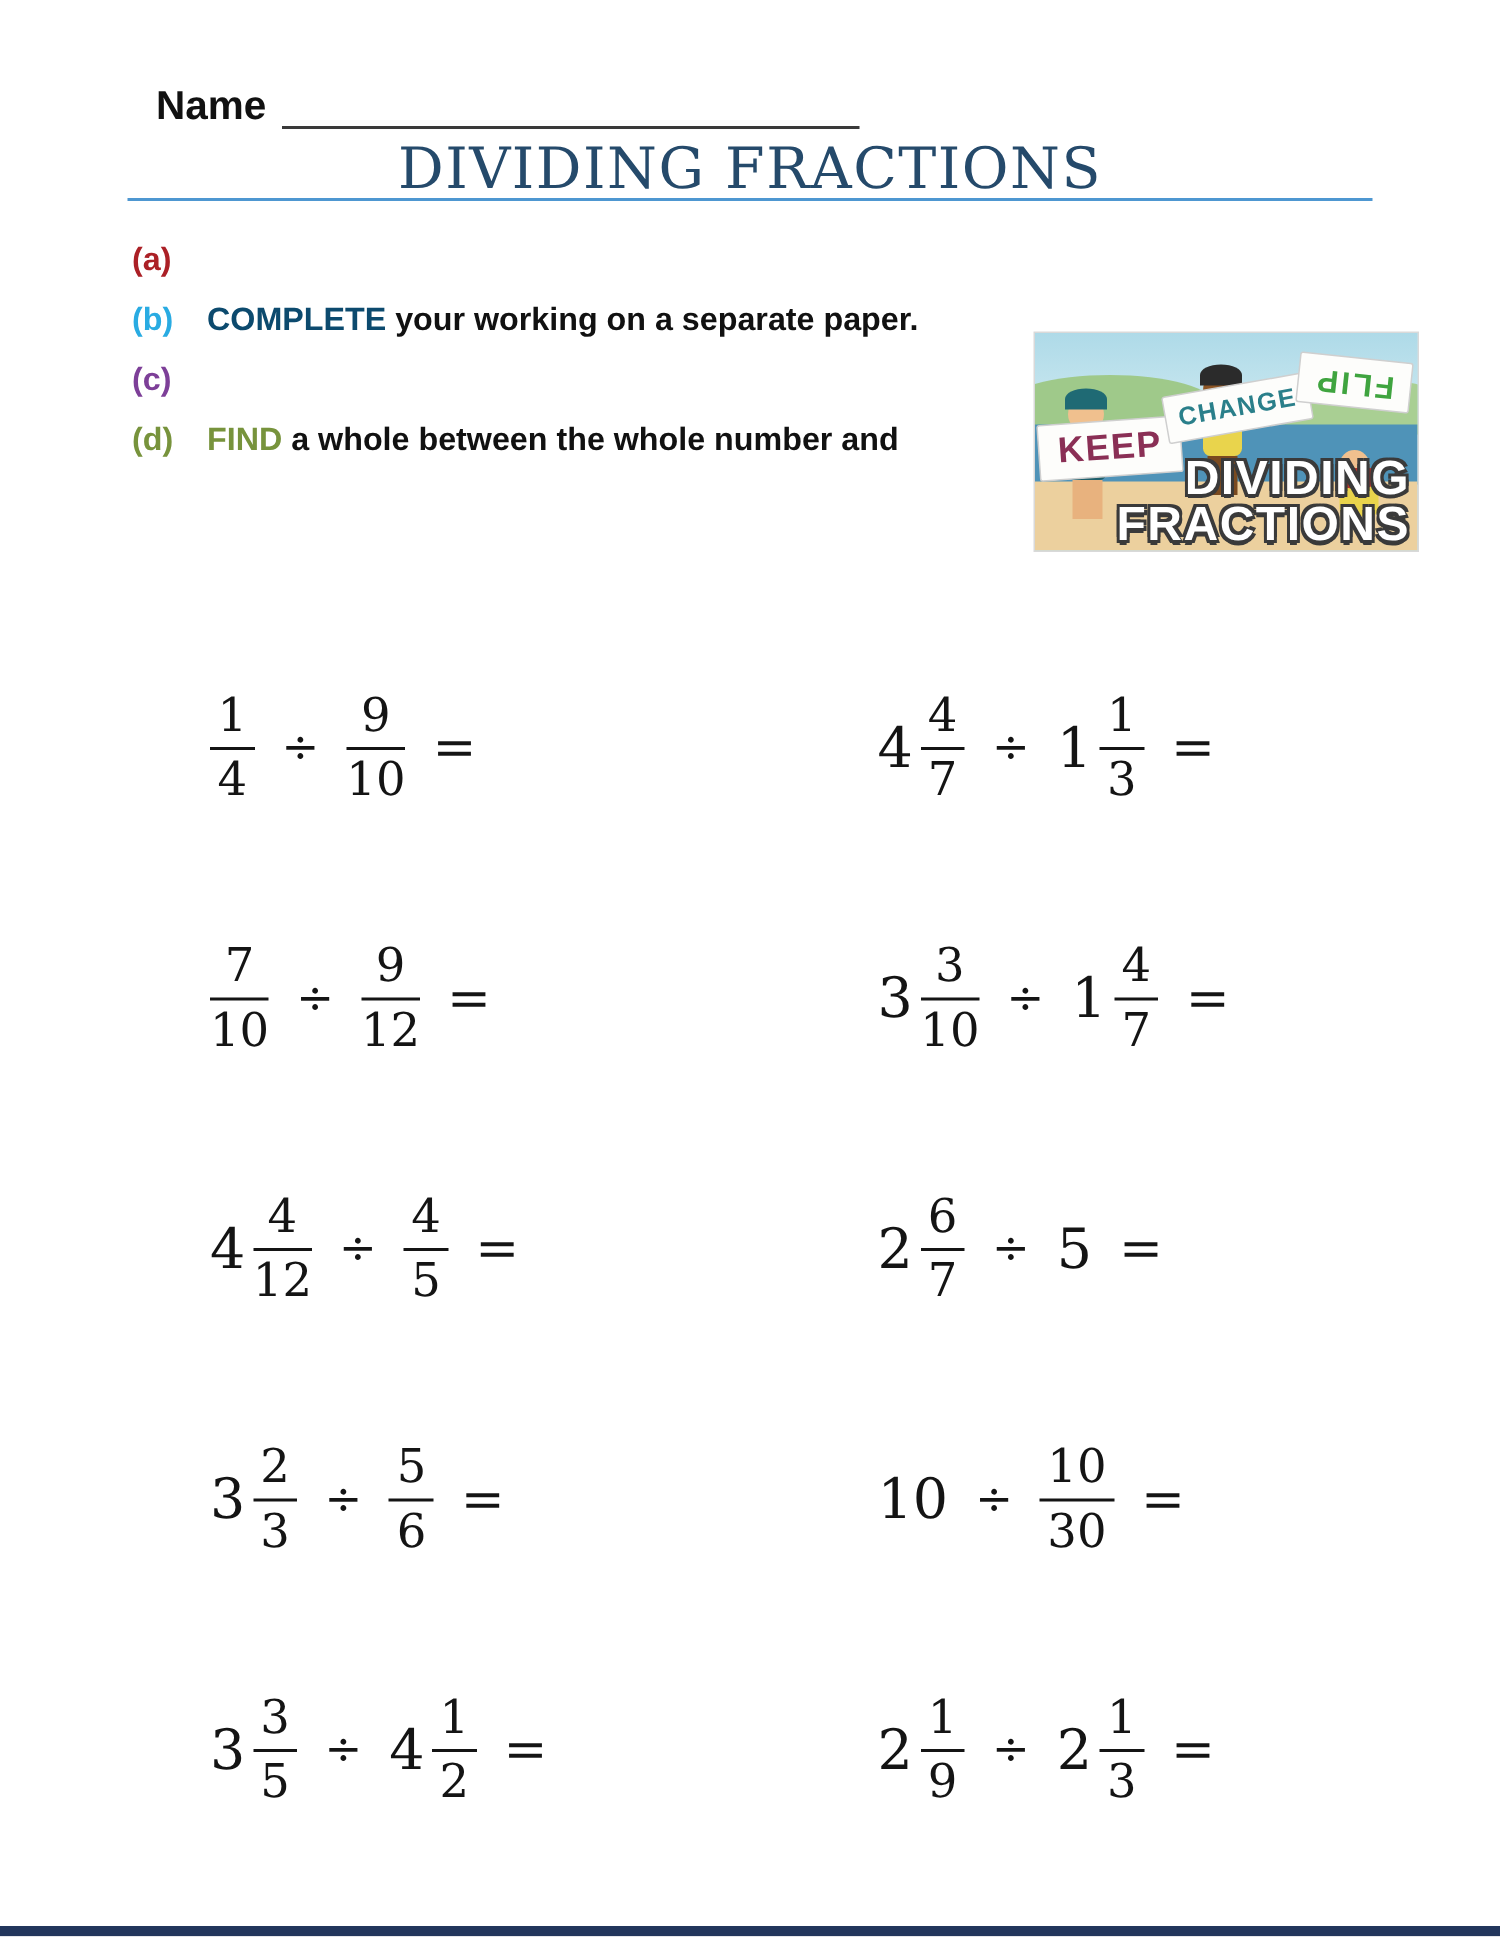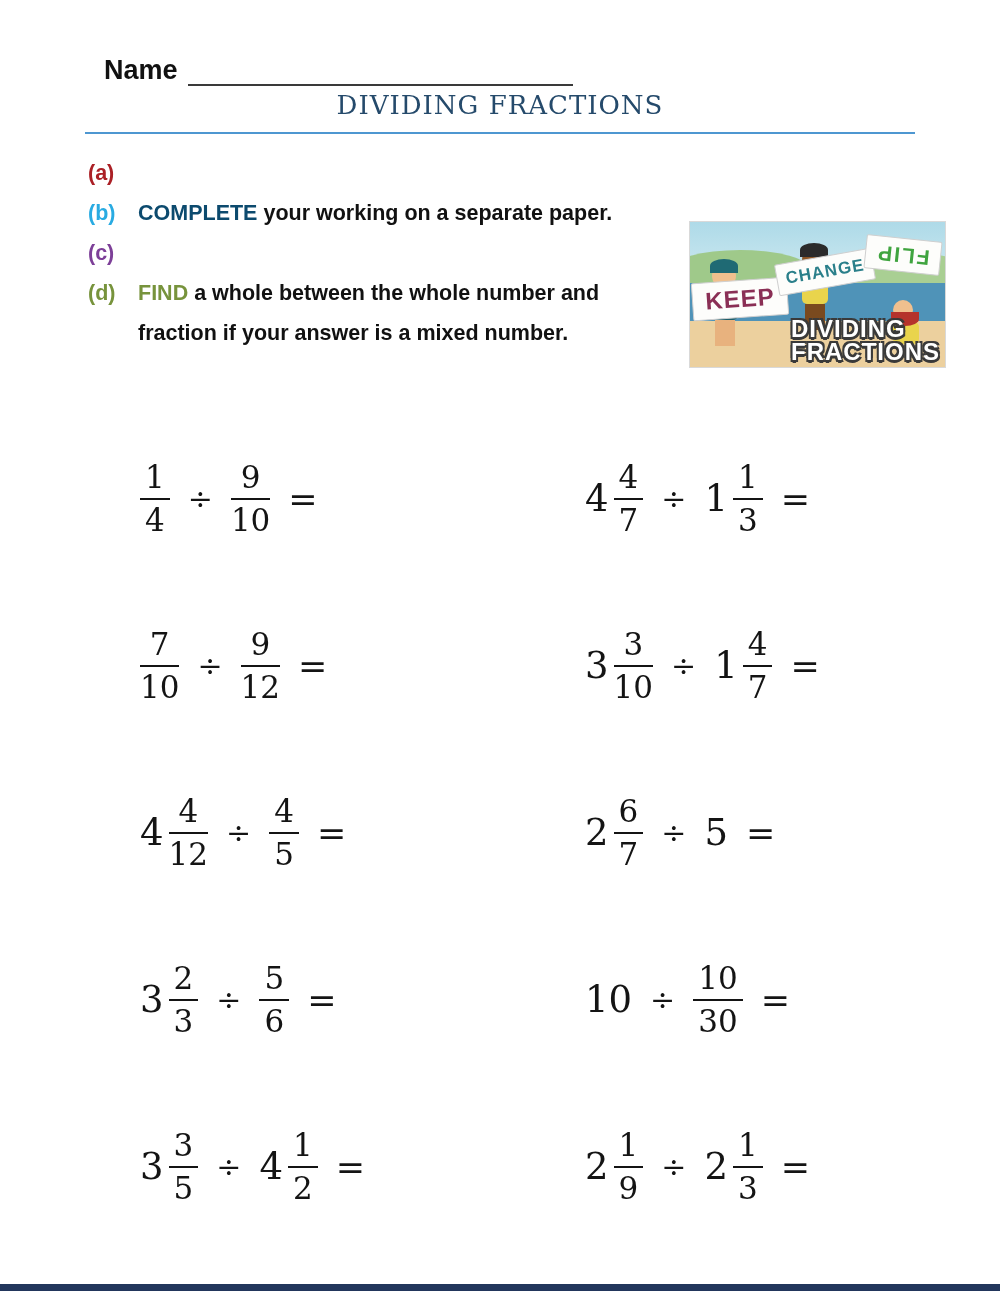--- a/index.html
+++ b/index.html
@@ -5,21 +5,21 @@
   html,body{margin:0;padding:0;background:#ffffff;}
   .page{position:relative;width:1000px;height:1291px;background:#ffffff;overflow:hidden;
         font-family:"Liberation Sans",sans-serif;color:#1a1a1a;}
 
   
   .name-row{position:absolute;top:55px;left:104px;white-space:nowrap;}
   .name-label{font-size:27px;font-weight:bold;color:#111;}
   .name-line{display:inline-block;width:385px;height:26px;border-bottom:2.5px solid #3a3a3a;
              margin-left:10px;vertical-align:bottom;}
   .title{position:absolute;top:90px;left:0;width:100%;text-align:center;
-         font-family:"DejaVu Serif","Liberation Serif",serif;font-size:26px;color:#254a6b;
+         font-family:"DejaVu Serif","Liberation Serif",serif;font-size:38px;color:#254a6b;
          letter-spacing:1px;}
   .title-rule{position:absolute;top:132px;left:85px;width:830px;height:2px;background:#4e97d1;}
 
   
   #instructions{position:absolute;top:158px;left:88px;width:600px;}
   .inst{display:flex;margin:0 0 9px 0;font-size:21.5px;font-weight:bold;line-height:31px;}
   .inst-label{width:50px;flex:0 0 50px;}
   .inst-body{color:#111;}
   .inst-line2{margin-top:9px;}
 
@@ -52,22 +52,22 @@
   .kid3 .body{background:#e9d44c;height:22px;}
   .sign{position:absolute;background:#fdfdfb;border:1px solid #cfcfcf;border-radius:2px;
         display:flex;align-items:center;justify-content:center;
         font-weight:900;font-family:"Liberation Sans",sans-serif;}
   .sign-keep{top:58px;left:2px;width:94px;height:36px;transform:rotate(-4deg);
              font-size:24px;color:#8a2f55;letter-spacing:1px;}
   .sign-change{top:34px;left:86px;width:96px;height:30px;transform:rotate(-10deg);
                font-size:17px;color:#2a7f8a;letter-spacing:1px;}
   .sign-flip{top:16px;right:4px;width:74px;height:32px;transform:rotate(186deg);
              font-size:21px;color:#3fa43f;letter-spacing:2px;}
-  .illo-caption{position:absolute;right:5px;bottom:3px;line-height:0.95;
-        font-weight:900;font-size:24px;color:#ffffff;letter-spacing:1px;
+  .illo-caption{position:absolute;right:5px;bottom:3px;text-align:right;line-height:0.95;
+        font-weight:900;font-size:32px;color:#ffffff;letter-spacing:1px;
         text-shadow:-2px -2px 0 #3a3a3a,2px -2px 0 #3a3a3a,-2px 2px 0 #3a3a3a,2px 2px 0 #3a3a3a,0 3px 0 #3a3a3a;}
 
   
   #problems{position:absolute;top:412px;left:0;width:1000px;display:grid;
             grid-template-columns:500px 500px;grid-auto-rows:167px;}
   .prob{display:flex;align-items:center;gap:18px;padding-top:6px;
         font-family:"DejaVu Serif","Liberation Serif",serif;color:#141414;}
   .prob:nth-child(odd){padding-left:140px;}
   .prob:nth-child(even){padding-left:85px;}
   .mixed{display:inline-flex;align-items:center;gap:5px;}
@@ -98,21 +98,21 @@
       </div>
       <div class="inst">
         <span class="inst-label" style="color: rgb(41, 171, 226);">(b)</span>
         <span class="inst-body"><span style="color: #0c4a6e;">COMPLETE </span><span>your working on a separate paper.</span></span>
       </div>
       <div class="inst">
         <span class="inst-label" style="color: rgb(125, 63, 152);">(c)</span>
       </div>
       <div class="inst">
         <span class="inst-label" style="color: rgb(119, 147, 60);">(d)</span>
-        <span class="inst-body"><span style="color: rgb(119, 147, 60);">FIND </span><span>a whole between the whole number and</span><div class="inst-line2">fraction if your answer is a mixed number.</div></span>
+        <span class="inst-body"><span style="color: rgb(119, 147, 60);">FIND </span><span>a whole between the whole number and</span></span>
       </div>
     </div>
 
   <div class="illo">
     <div class="sky"></div>
     <div class="hill"></div>
     <div class="hill2"></div>
     <div class="sea"></div>
     <div class="sand"></div>
     <div class="kid kid1">

